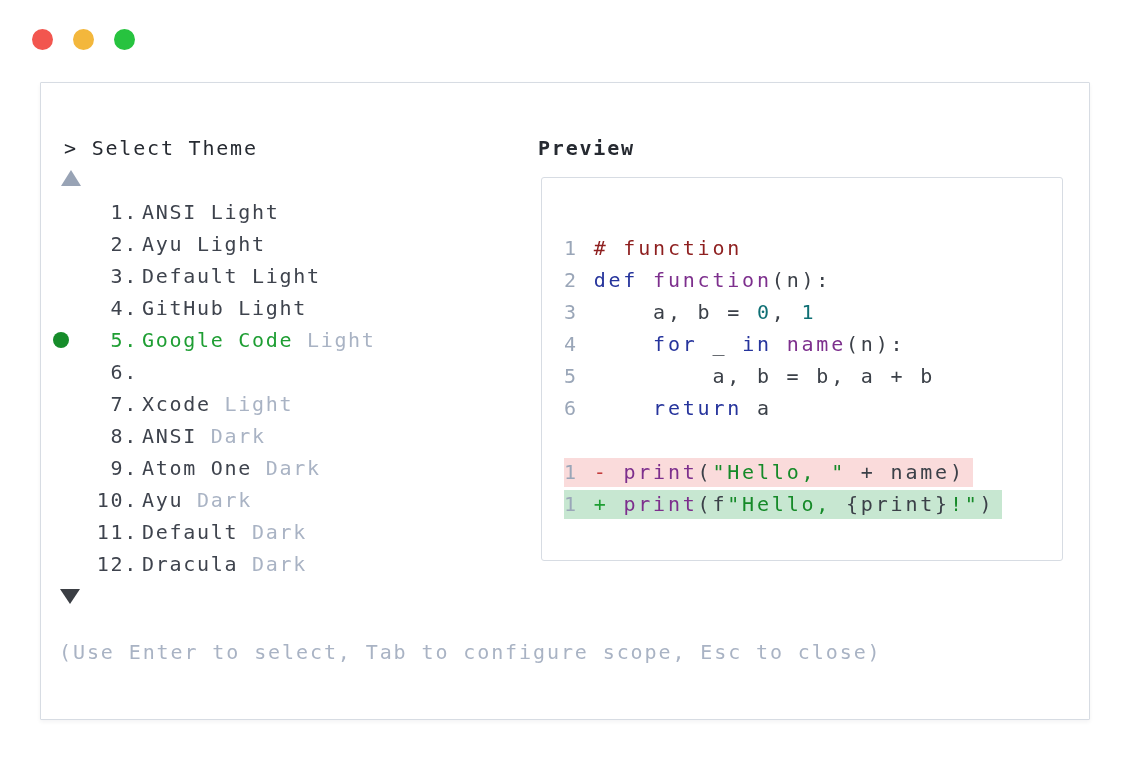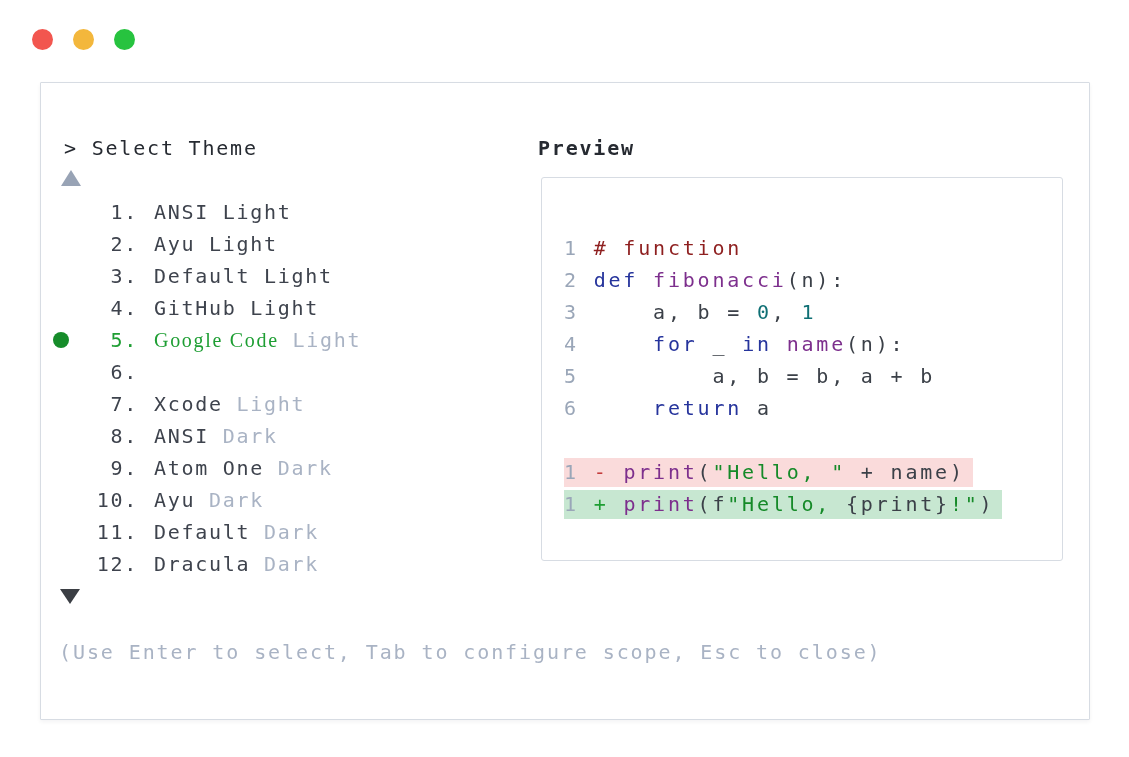--- a/index.html
+++ b/index.html
@@ -51,23 +51,23 @@
     border-left:10px solid transparent;border-right:10px solid transparent;
     border-top:15px solid var(--arrow-down);}
 
   .theme-list{position:absolute;left:0;top:113px;width:480px;}
   .theme-item{height:32px;display:flex;align-items:center;padding-left:12px;
     font-size:20px;letter-spacing:1.7px;white-space:pre;cursor:pointer;}
   .bullet-slot{width:16px;height:16px;flex:0 0 16px;}
   .bullet-slot.on{background:var(--bullet);border-radius:50%;}
   .item-num{width:44px;margin-left:25px;text-align:right;color:var(--text-dark);}
   .theme-item.selected .item-num{color:var(--green);}
-  .item-label{margin-left:16px;color:var(--text-dark);}
+  .item-label{margin-left:4px;color:var(--text-dark);}
   .pt-normal{color:var(--text-dark);}
-  .pt-selected{color:var(--green);font-family:Liberation Serif, serif;}
+  .pt-selected{color:var(--green);}
   .pt-dim{color:var(--dim);}
 
   .hint{position:absolute;left:18px;top:557px;font-size:20px;letter-spacing:1.9px;
     color:var(--dim);white-space:pre;}
 
   .preview-box{position:absolute;left:500px;top:94px;width:522px;height:384px;
     border:1.5px solid var(--panel-border);border-radius:3px;background:#fff;
     padding:54px 0 0 22px;overflow:hidden;}
   .code-line{height:32px;line-height:32px;font-size:20px;letter-spacing:2.8px;
     white-space:pre;color:var(--plain);}
@@ -109,21 +109,21 @@
       <div class="theme-item"><span class="bullet-slot"></span><span class="item-num">10.</span><span class="item-label"><span class="pt-normal">Ayu</span><span class="pt-dim"> Dark</span></span></div>
       <div class="theme-item"><span class="bullet-slot"></span><span class="item-num">11.</span><span class="item-label"><span class="pt-normal">Default</span><span class="pt-dim"> Dark</span></span></div>
       <div class="theme-item"><span class="bullet-slot"></span><span class="item-num">12.</span><span class="item-label"><span class="pt-normal">Dracula</span><span class="pt-dim"> Dark</span></span></div>
     </div>
   <div class="scroll-down"></div>
   <div class="hint">(Use Enter to select, Tab to configure scope, Esc to close)</div>
 
   <div class="preview-label">Preview</div>
   <div class="preview-box">
       <div class="code-line"><span class="lnum">1 </span><span class="tk-comment"># function</span></div>
-      <div class="code-line"><span class="lnum">2 </span><span class="tk-kw">def</span><span class="tk-plain"> </span><span class="tk-fn">fibonacci</span><span class="tk-plain">(n):</span></div>
+      <div class="code-line"><span class="lnum">2 </span><span class="tk-kw">def</span><span class="tk-plain"> </span><span class="tk-fn">function</span><span class="tk-plain">(n):</span></div>
       <div class="code-line"><span class="lnum">3 </span><span class="tk-plain">    a, b = </span><span class="tk-lit">0</span><span class="tk-plain">, </span><span class="tk-lit">1</span></div>
       <div class="code-line"><span class="lnum">4 </span><span class="tk-plain">    </span><span class="tk-kw">for</span><span class="tk-plain"> _ </span><span class="tk-kw">in</span><span class="tk-plain"> </span><span class="tk-fn">name</span><span class="tk-plain">(n):</span></div>
       <div class="code-line"><span class="lnum">5 </span><span class="tk-plain">        a, b = b, a + b</span></div>
       <div class="code-line"><span class="lnum">6 </span><span class="tk-plain">    </span><span class="tk-kw">return</span><span class="tk-plain"> a</span></div>
       <div class="code-line"></div>
       <div class="code-line"><span class="band removed"><span class="lnum">1</span><span class="tk-plain"> </span><span class="tk-minus">-</span><span class="tk-plain"> </span><span class="tk-fn">print</span><span class="tk-plain">(</span><span class="tk-str">"Hello, "</span><span class="tk-plain"> + name)</span></span></div>
       <div class="code-line"><span class="band added"><span class="lnum">1</span><span class="tk-plain"> </span><span class="tk-plus">+</span><span class="tk-plain"> </span><span class="tk-fn">print</span><span class="tk-plain">(f</span><span class="tk-str">"Hello, </span><span class="tk-plain">{print}</span><span class="tk-str">!"</span><span class="tk-plain">)</span></span></div>
     </div>
 </div>
 

